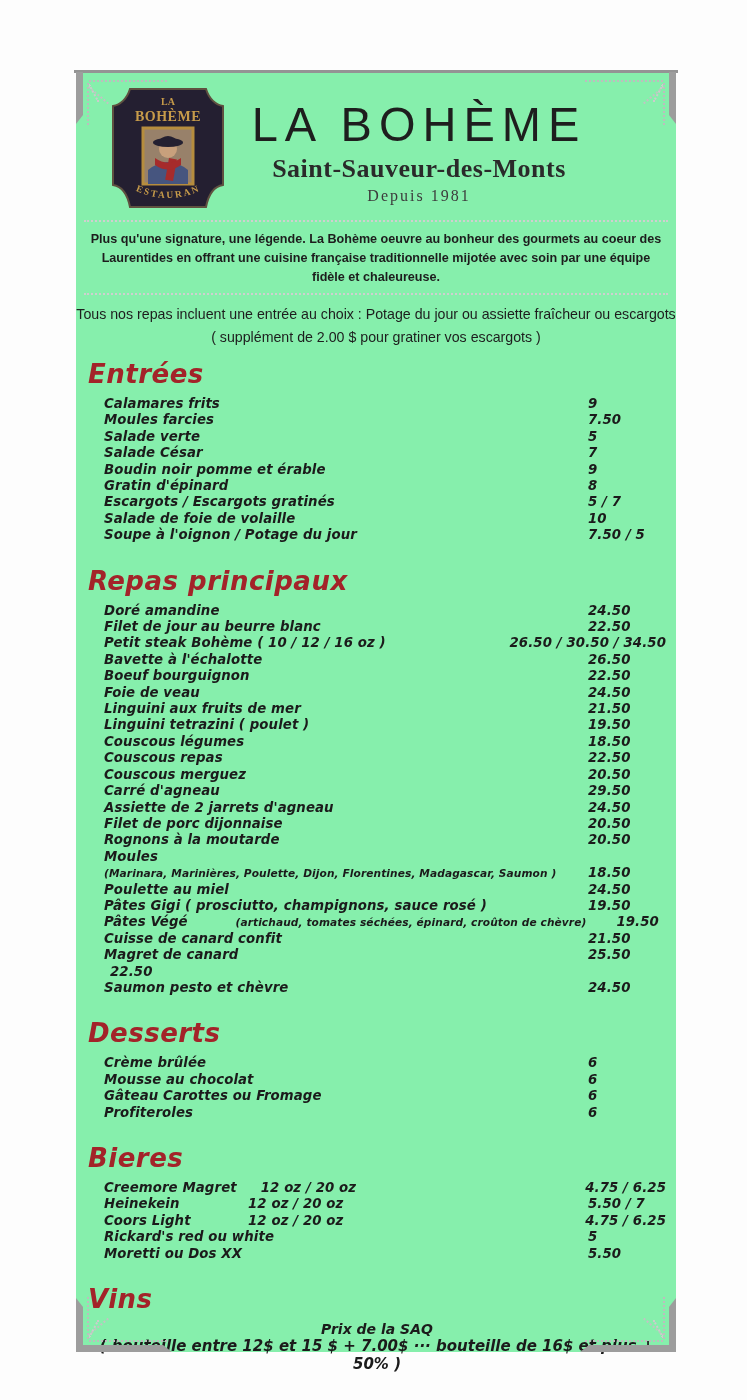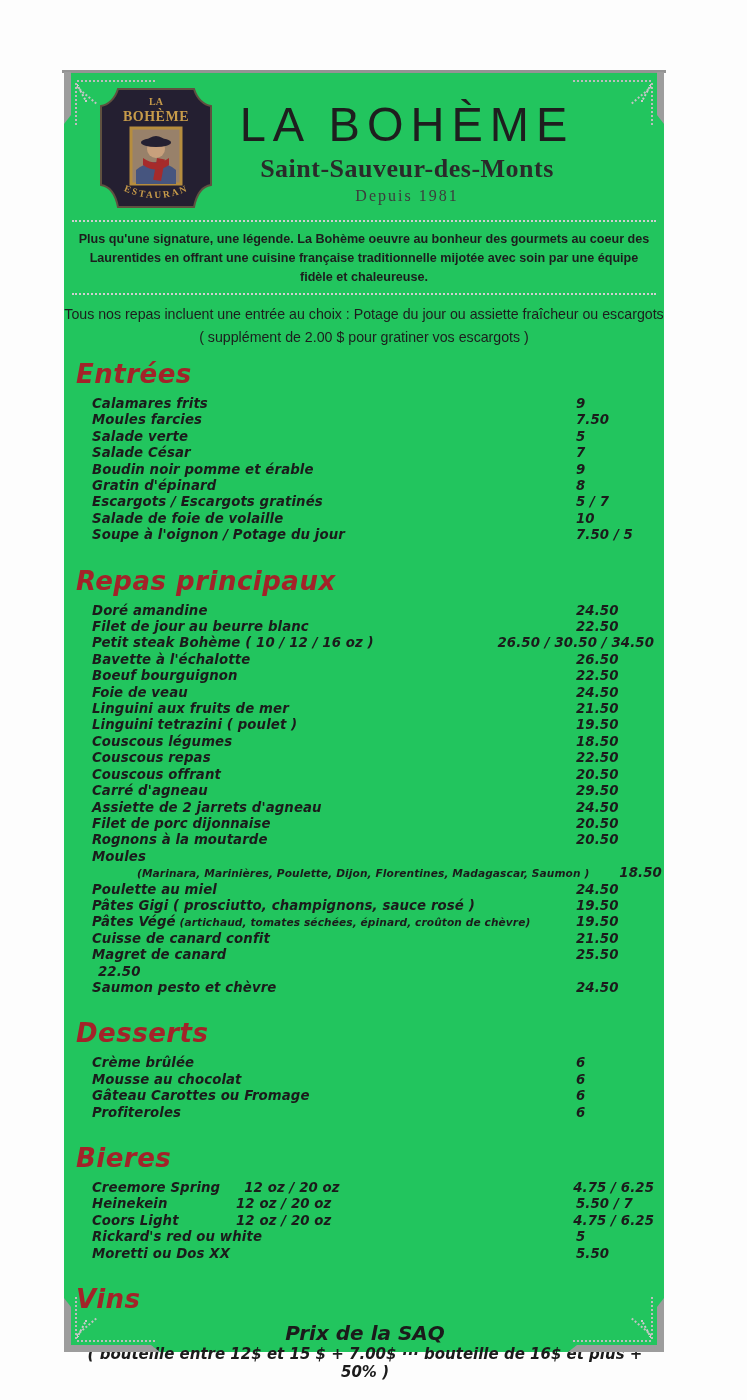--- a/index.html
+++ b/index.html
@@ -1,21 +1,21 @@
 <!DOCTYPE html>
 <html><head>
 <meta charset="utf-8">
 <style>
   html,body { margin:0; padding:0; }
   body {
     width:747px; height:1400px; background:#fdfdfd;
     font-family:"Liberation Sans", sans-serif;
     position:relative; overflow:hidden;
   }
-  .card { position:absolute; left:64px; top:70px; width:600px; height:1282px; background:#22c55e; }
+  .card { position:absolute; left:76px; top:70px; width:600px; height:1282px; background:#86efac; }
   .card-topline { position:absolute; top:0; left:-2px; right:-2px; height:3px; background:#949494; }
 
   
   .corner { position:absolute; width:110px; height:70px; pointer-events:none; }
   .c-tl { top:0; left:0; }
   .c-tr { top:0; right:0; transform:scaleX(-1); }
   .c-bl { bottom:0; left:0; transform:scaleY(-1); }
   .c-br { bottom:0; right:0; transform:scale(-1,-1); }
   .corner .vbar { position:absolute; left:0; top:2px; width:7px; height:52px; background:#9d9d9d;
                   clip-path:polygon(0 0,100% 0,100% calc(100% - 9px),0 100%); }
@@ -49,27 +49,27 @@
   .sections { padding:0 10px 0 12px; }
   .section { margin-top:22px; }
   .section:first-child { margin-top:12px; }
   .section-heading { font-family:"DejaVu Sans", sans-serif; font-style:italic; font-weight:bold;
                      color:#a32329; font-size:26px; letter-spacing:0.5px; margin-bottom:7px; }
   .row { display:flex; align-items:baseline; padding-left:16px; min-height:16.4px;
          font-family:"DejaVu Sans", sans-serif; font-style:italic; font-weight:bold;
          font-size:13.3px; line-height:16.4px; color:#1b1b1b; letter-spacing:0.1px;gap:24px; }
   .row .name { flex:1 1 auto; white-space:nowrap; }
   .row .name.fixed { flex:0 0 120px; }
-  .row .name.small { font-size:10.6px;margin-left:45px; }
+  .row .name.small { font-size:10.6px; }
   .row .size { flex:1 1 auto; }
   .row .price { flex:0 0 auto; min-width:78px; white-space:nowrap; padding-left:6px; }
-  .suffix { font-size:10.6px; }
+  .suffix { font-size:10.6px;padding-left:44px; }
   .vin-note { text-align:center; font-family:"DejaVu Sans", sans-serif; font-style:italic;
               font-weight:bold; color:#1b1b1b; }
-  .vin-note.n0 { font-size:20px; margin-top:2px; }
+  .vin-note.n0 { font-size:14px; margin-top:2px; }
   .vin-note.n1 { font-size:15px; }
 
   
   .lg1 { font-family:"Liberation Serif", serif; font-weight:bold; font-size:10px; fill:#c79b4a; }
   .lg2 { font-family:"Liberation Serif", serif; font-weight:bold; font-size:14px; fill:#c79b4a; letter-spacing:0.5px; }
   .lg3 { font-family:"Liberation Serif", serif; font-weight:bold; font-size:9.5px; fill:#c79b4a; letter-spacing:2px; }
 </style>
 </head>
 <body>
 
@@ -218,21 +218,21 @@
         </div>
         <div class="row">
           <span class="name">Couscous légumes</span>
           <span class="price">18.50</span>
         </div>
         <div class="row">
           <span class="name">Couscous repas</span>
           <span class="price">22.50</span>
         </div>
         <div class="row">
-          <span class="name">Couscous offrant</span>
+          <span class="name">Couscous merguez</span>
           <span class="price">20.50</span>
         </div>
         <div class="row">
           <span class="name">Carré d'agneau</span>
           <span class="price">29.50</span>
         </div>
         <div class="row">
           <span class="name">Assiette de 2 jarrets d'agneau</span>
           <span class="price">24.50</span>
         </div>
@@ -295,21 +295,21 @@
           <span class="price">6</span>
         </div>
         <div class="row">
           <span class="name">Profiteroles</span>
           <span class="price">6</span>
         </div>
       </div>
       <div class="section">
         <div class="section-heading">Bieres</div>
         <div class="row">
-          <span class="name fixed">Creemore Spring</span>
+          <span class="name fixed">Creemore Magret</span>
           <span class="size">12 oz / 20 oz</span>
           <span class="price">4.75 / 6.25</span>
         </div>
         <div class="row">
           <span class="name fixed">Heinekein</span>
           <span class="size">12 oz / 20 oz</span>
           <span class="price">5.50 / 7</span>
         </div>
         <div class="row">
           <span class="name fixed">Coors Light</span>

